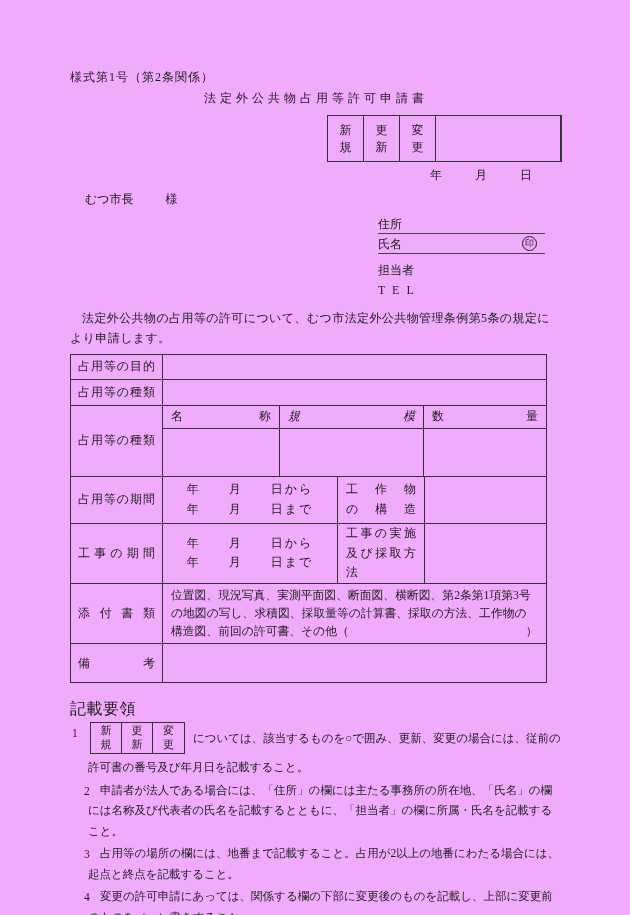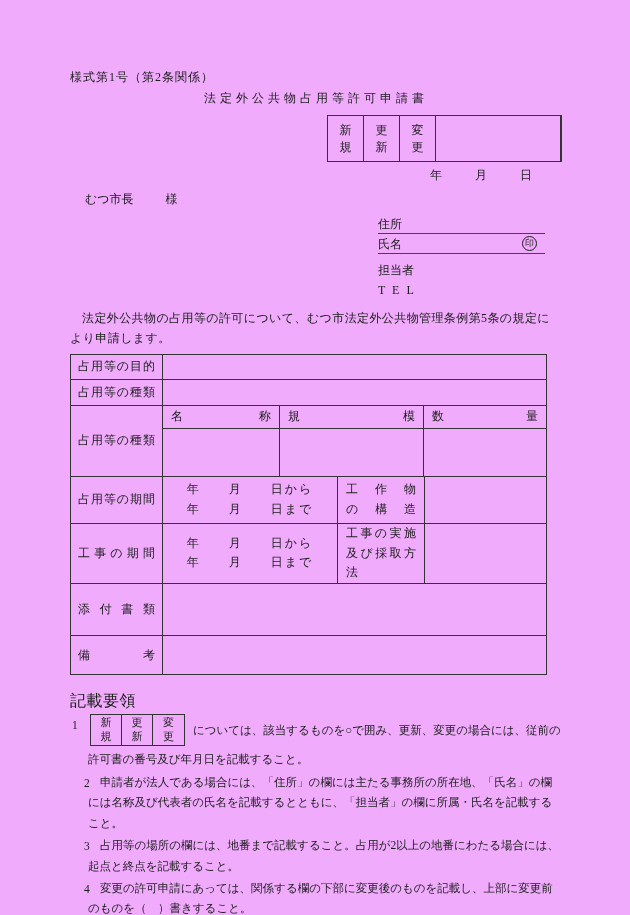--- a/index.html
+++ b/index.html
@@ -71,21 +71,21 @@
     display: flex; align-items: center;
     padding: 2px 7px;
   }
   .jl { text-align: justify; text-align-last: justify; width: 100%; }
   .val { flex: 1; }
   .r-purpose { min-height: 25px; }
   .r-location { min-height: 26px; }
   .type-right { flex: 1; display: flex; }
   .tcol { border-right: 1px solid #333; display: flex; flex-direction: column; }
   .tcol:last-child { border-right: none; }
-  .tcol.c1 { width: 117px; } .tcol.c2 { width: 144px; } .tcol.c3 { flex: 1; }
+  .tcol.c1 { width: 117px; } .tcol.c2 { width: 144px; font-style: italic; } .tcol.c3 { flex: 1; }
   .thead { height: 23px; border-bottom: 1px solid #333; padding: 2px 8px; }
   .tfield { flex: 1; min-height: 47px; }
   .r-period { min-height: 47px; }
   .r-work { min-height: 46px; }
   .c-date {
     width: 175px; flex-shrink: 0;
     border-right: 1px solid #333;
     display: flex; flex-direction: column; justify-content: center; align-items: center;
     line-height: 1.65; letter-spacing: 2px;
   }
@@ -240,20 +240,21 @@
         <div class="jl">工事の実施</div>
         <div class="jl">及び採取方法</div>
       </div>
       <div class="c-val"></div>
     </div>
 
     <div class="trow r-attach">
       <div class="lab">
           <div class="jl">添付書類</div>
         </div>
+      <div class="attach-text">位置図、現況写真、実測平面図、断面図、横断図、第2条第1項第3号の地図の写し、求積図、採取量等の計算書、採取の方法、工作物の構造図、前回の許可書、その他（　　　　　　　　　　　　　　　）</div>
     </div>
 
     <div class="trow r-remarks">
       <div class="lab">
           <div class="jl">備考</div>
         </div>
       <div class="val"></div>
     </div>
 
   </div>

